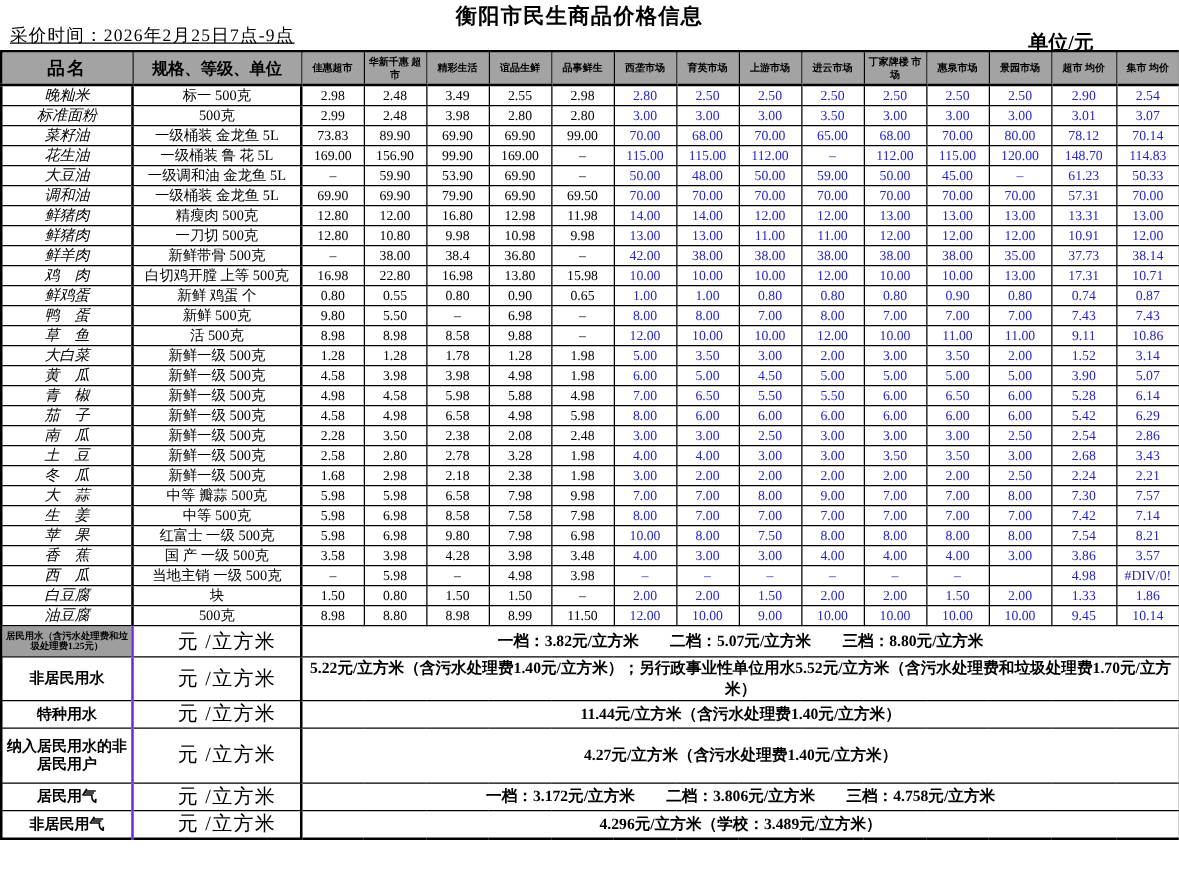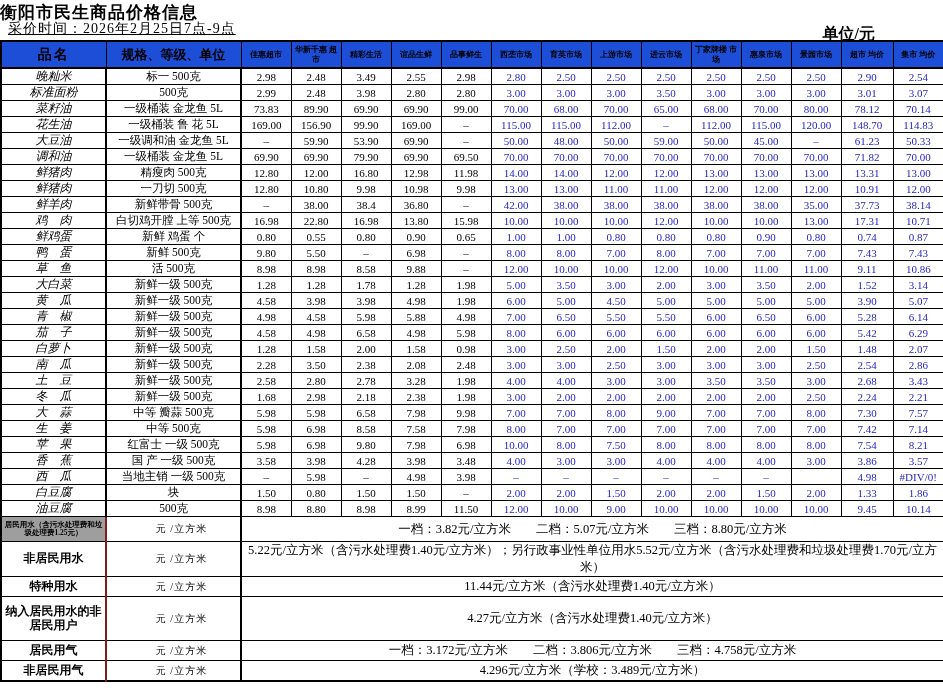--- a/index.html
+++ b/index.html
@@ -1,40 +1,40 @@
 <!DOCTYPE html>
 <html><head>
 <meta charset="utf-8">
 <style>
   html,body{margin:0;padding:0;background:#fff;}
   body{width:943px;height:696px;overflow:hidden;
        font-family:"Liberation Serif","DejaVu Serif",serif;color:#000;}
   .topbar{position:relative;height:40px;}
-  .title{position:absolute;left:0;right:16px;top:1px;text-align:left;
+  .title{position:absolute;left:0;right:16px;top:1px;text-align:center;
          font-size:17px;font-weight:bold;letter-spacing:1px;}
   .collect-time{position:absolute;left:8px;top:20px;font-size:14px;
                 text-decoration:underline;letter-spacing:1px;text-align:right;}
   .unit-label{position:absolute;right:68px;top:24px;font-size:16px;font-weight:bold;}
   table{border-collapse:collapse;table-layout:fixed;width:943px;
         border:2px solid #000;}
   td,th{border:1px solid #000;padding:0;overflow:hidden;text-align:center;
         vertical-align:middle;}
-  thead th{background:#1d4ed8;font-weight:bold;height:25px;border-bottom:2px solid #000;}
+  thead th{background:#a3a3a3;font-weight:bold;height:25px;border-bottom:2px solid #000;}
   th.corner1{font-size:14px;letter-spacing:2px;}
   th.corner2{font-size:13px;}
   th.mkt{font-size:8px;line-height:1.15;padding:0 1px;}
   td.c-name{font-size:12px;height:14px;line-height:13px;border-right:2px solid #000;font-style:italic;}
   td.c-spec{font-size:11.5px;border-right:2px solid #000;}
   td.num{font-size:11px;line-height:12px;}
   .blue{color:#2626c0;}
   tr.util td{height:19px;}
-  td.util-label{font-weight:bold;font-size:12px;border-right:2px solid #7f1d1d;line-height:1.1;}
+  td.util-label{font-weight:bold;font-size:12px;border-right:2px solid #6d28d9;line-height:1.1;}
   td.util-label.small{font-size:7.5px;background:#9e9e9e;padding:0 2px;}
-  td.util-unit{font-size:10px;border-right:2px solid #000;letter-spacing:1px;padding-left:16px;}
-  td.util-value{font-size:12.5px;font-weight:normal;padding:0 4px;}
+  td.util-unit{font-size:16px;border-right:2px solid #000;letter-spacing:1px;padding-left:16px;}
+  td.util-value{font-size:12.5px;font-weight:bold;padding:0 4px;}
 </style>
 </head>
 <body>
 
 <div class="topbar">
   <div class="title">衡阳市民生商品价格信息</div>
   <div class="collect-time">采价时间：2026年2月25日7点-9点</div>
   <div class="unit-label">单位/元</div>
 </div>
 
@@ -176,21 +176,21 @@
         <td class="num">79.90</td>
         <td class="num">69.90</td>
         <td class="num">69.50</td>
         <td class="num blue">70.00</td>
         <td class="num blue">70.00</td>
         <td class="num blue">70.00</td>
         <td class="num blue">70.00</td>
         <td class="num blue">70.00</td>
         <td class="num blue">70.00</td>
         <td class="num blue">70.00</td>
-        <td class="num blue">71.82</td>
+        <td class="num blue">57.31</td>
         <td class="num blue">70.00</td>
       </tr>
       <tr>
         <td class="c-name">鲜猪肉</td>
         <td class="c-spec">精瘦肉  500克</td>
         <td class="num">12.80</td>
         <td class="num">12.00</td>
         <td class="num">16.80</td>
         <td class="num">12.98</td>
         <td class="num">11.98</td>
@@ -378,38 +378,20 @@
         <td class="num blue">6.00</td>
         <td class="num blue">6.00</td>
         <td class="num blue">6.00</td>
         <td class="num blue">6.00</td>
         <td class="num blue">6.00</td>
         <td class="num blue">6.00</td>
         <td class="num blue">5.42</td>
         <td class="num blue">6.29</td>
       </tr>
       <tr>
-        <td class="c-name">白萝卜</td>
-        <td class="c-spec">新鲜一级 500克</td>
-        <td class="num">1.28</td>
-        <td class="num">1.58</td>
-        <td class="num">2.00</td>
-        <td class="num">1.58</td>
-        <td class="num">0.98</td>
-        <td class="num blue">3.00</td>
-        <td class="num blue">2.50</td>
-        <td class="num blue">2.00</td>
-        <td class="num blue">1.50</td>
-        <td class="num blue">2.00</td>
-        <td class="num blue">2.00</td>
-        <td class="num blue">1.50</td>
-        <td class="num blue">1.48</td>
-        <td class="num blue">2.07</td>
-      </tr>
-      <tr>
         <td class="c-name">南　瓜</td>
         <td class="c-spec">新鲜一级 500克</td>
         <td class="num">2.28</td>
         <td class="num">3.50</td>
         <td class="num">2.38</td>
         <td class="num">2.08</td>
         <td class="num">2.48</td>
         <td class="num blue">3.00</td>
         <td class="num blue">3.00</td>
         <td class="num blue">2.50</td>

